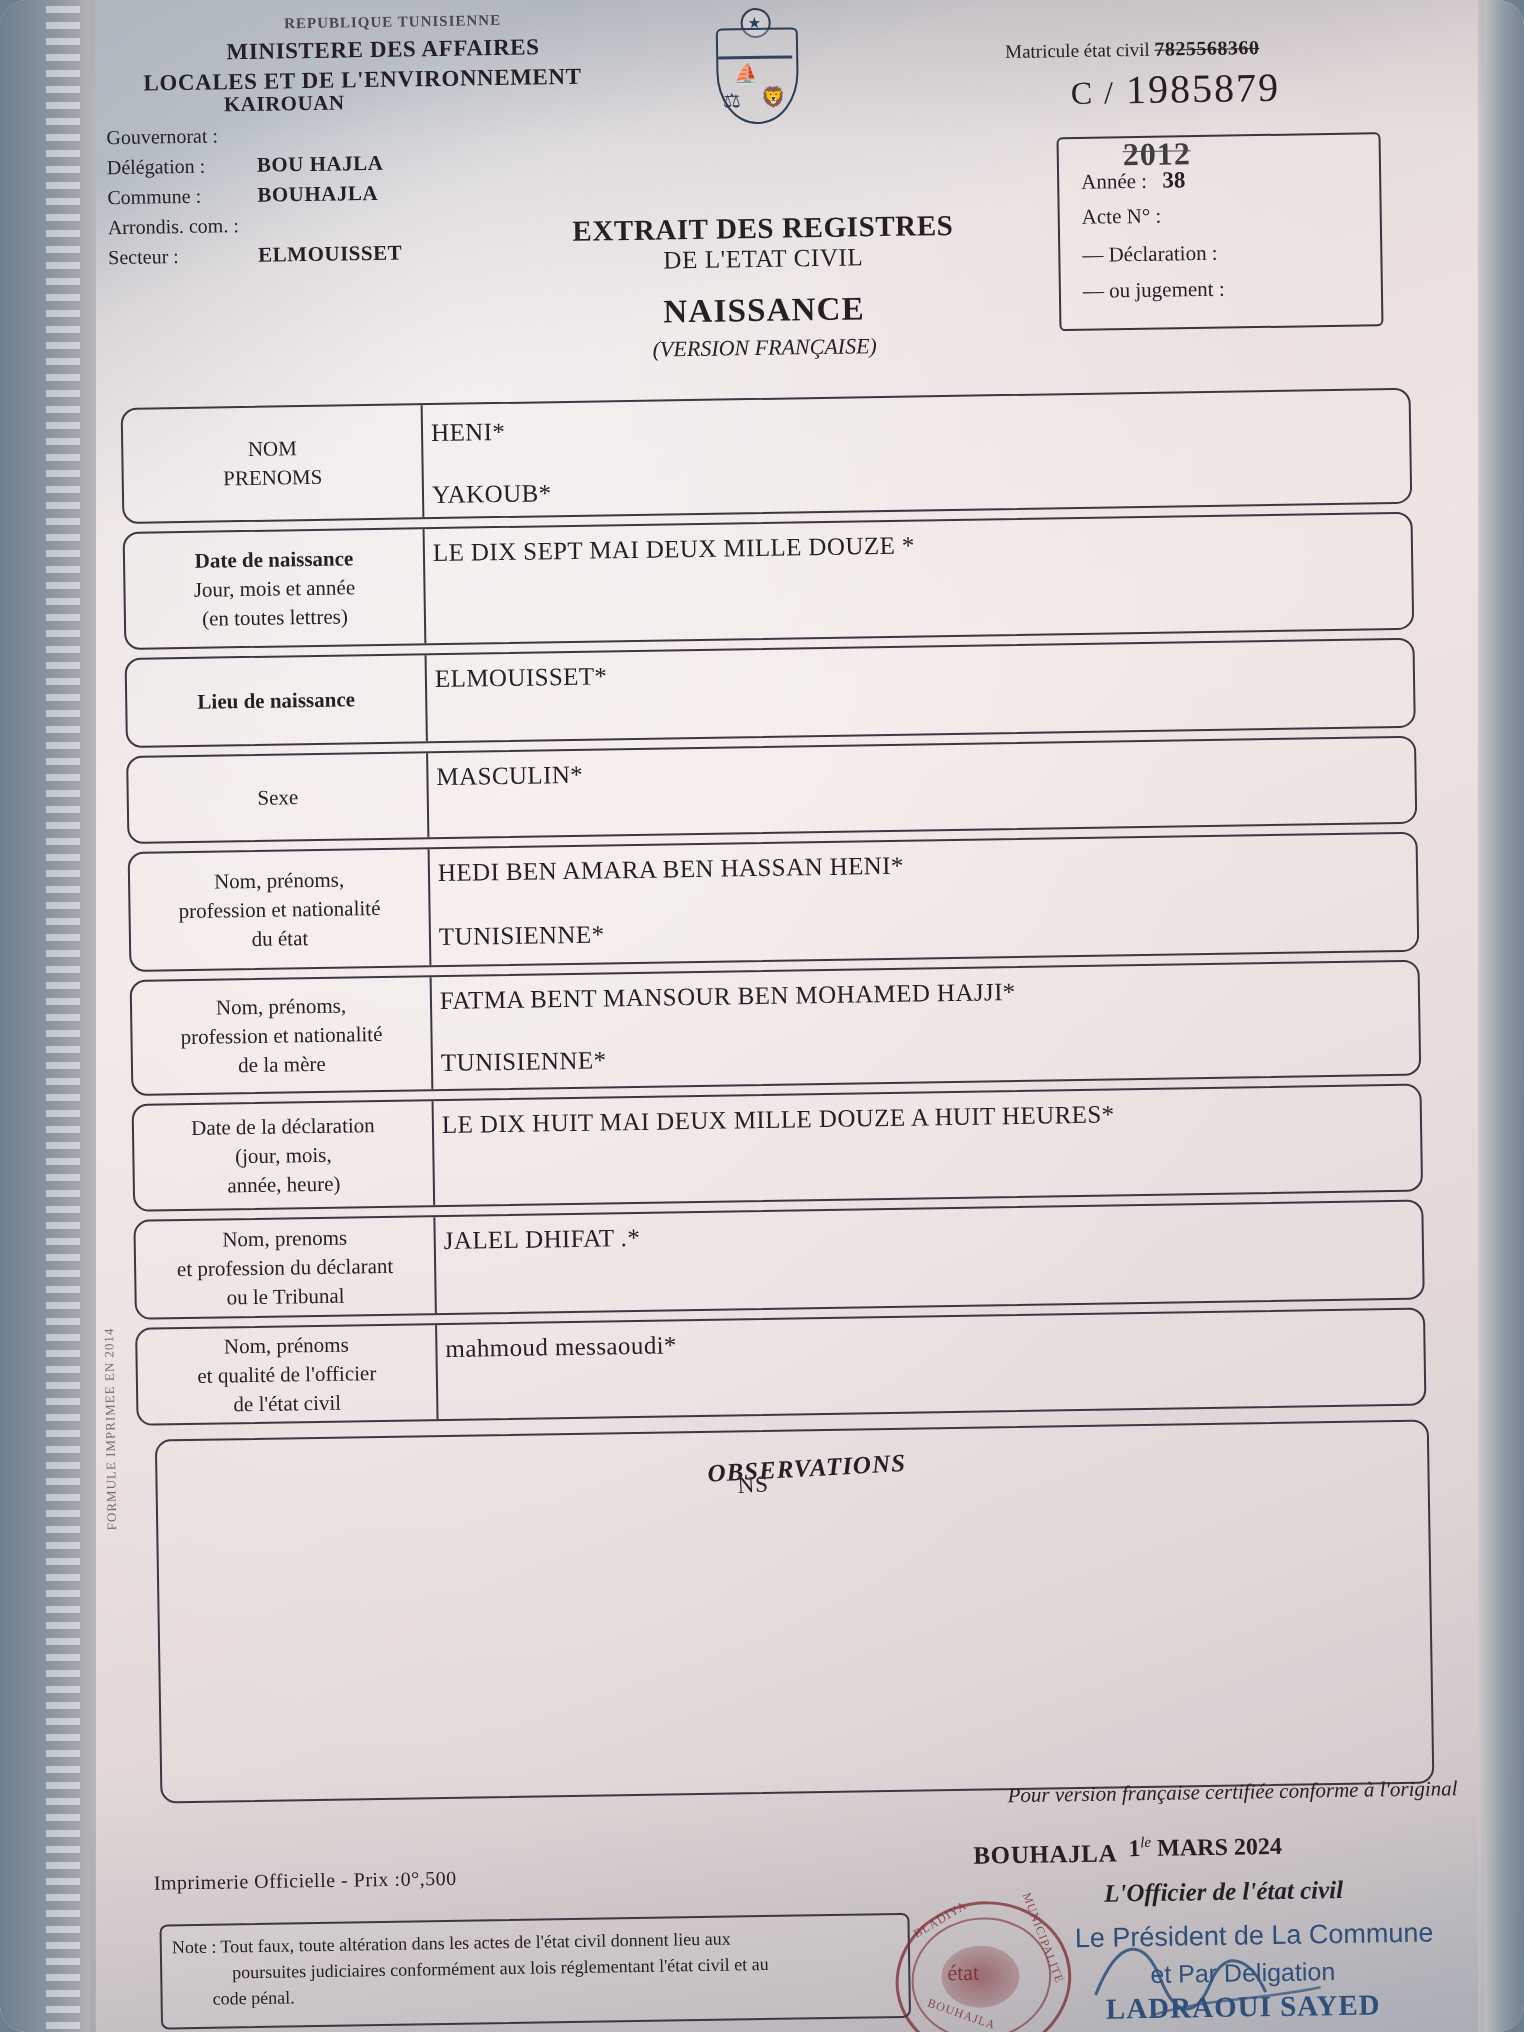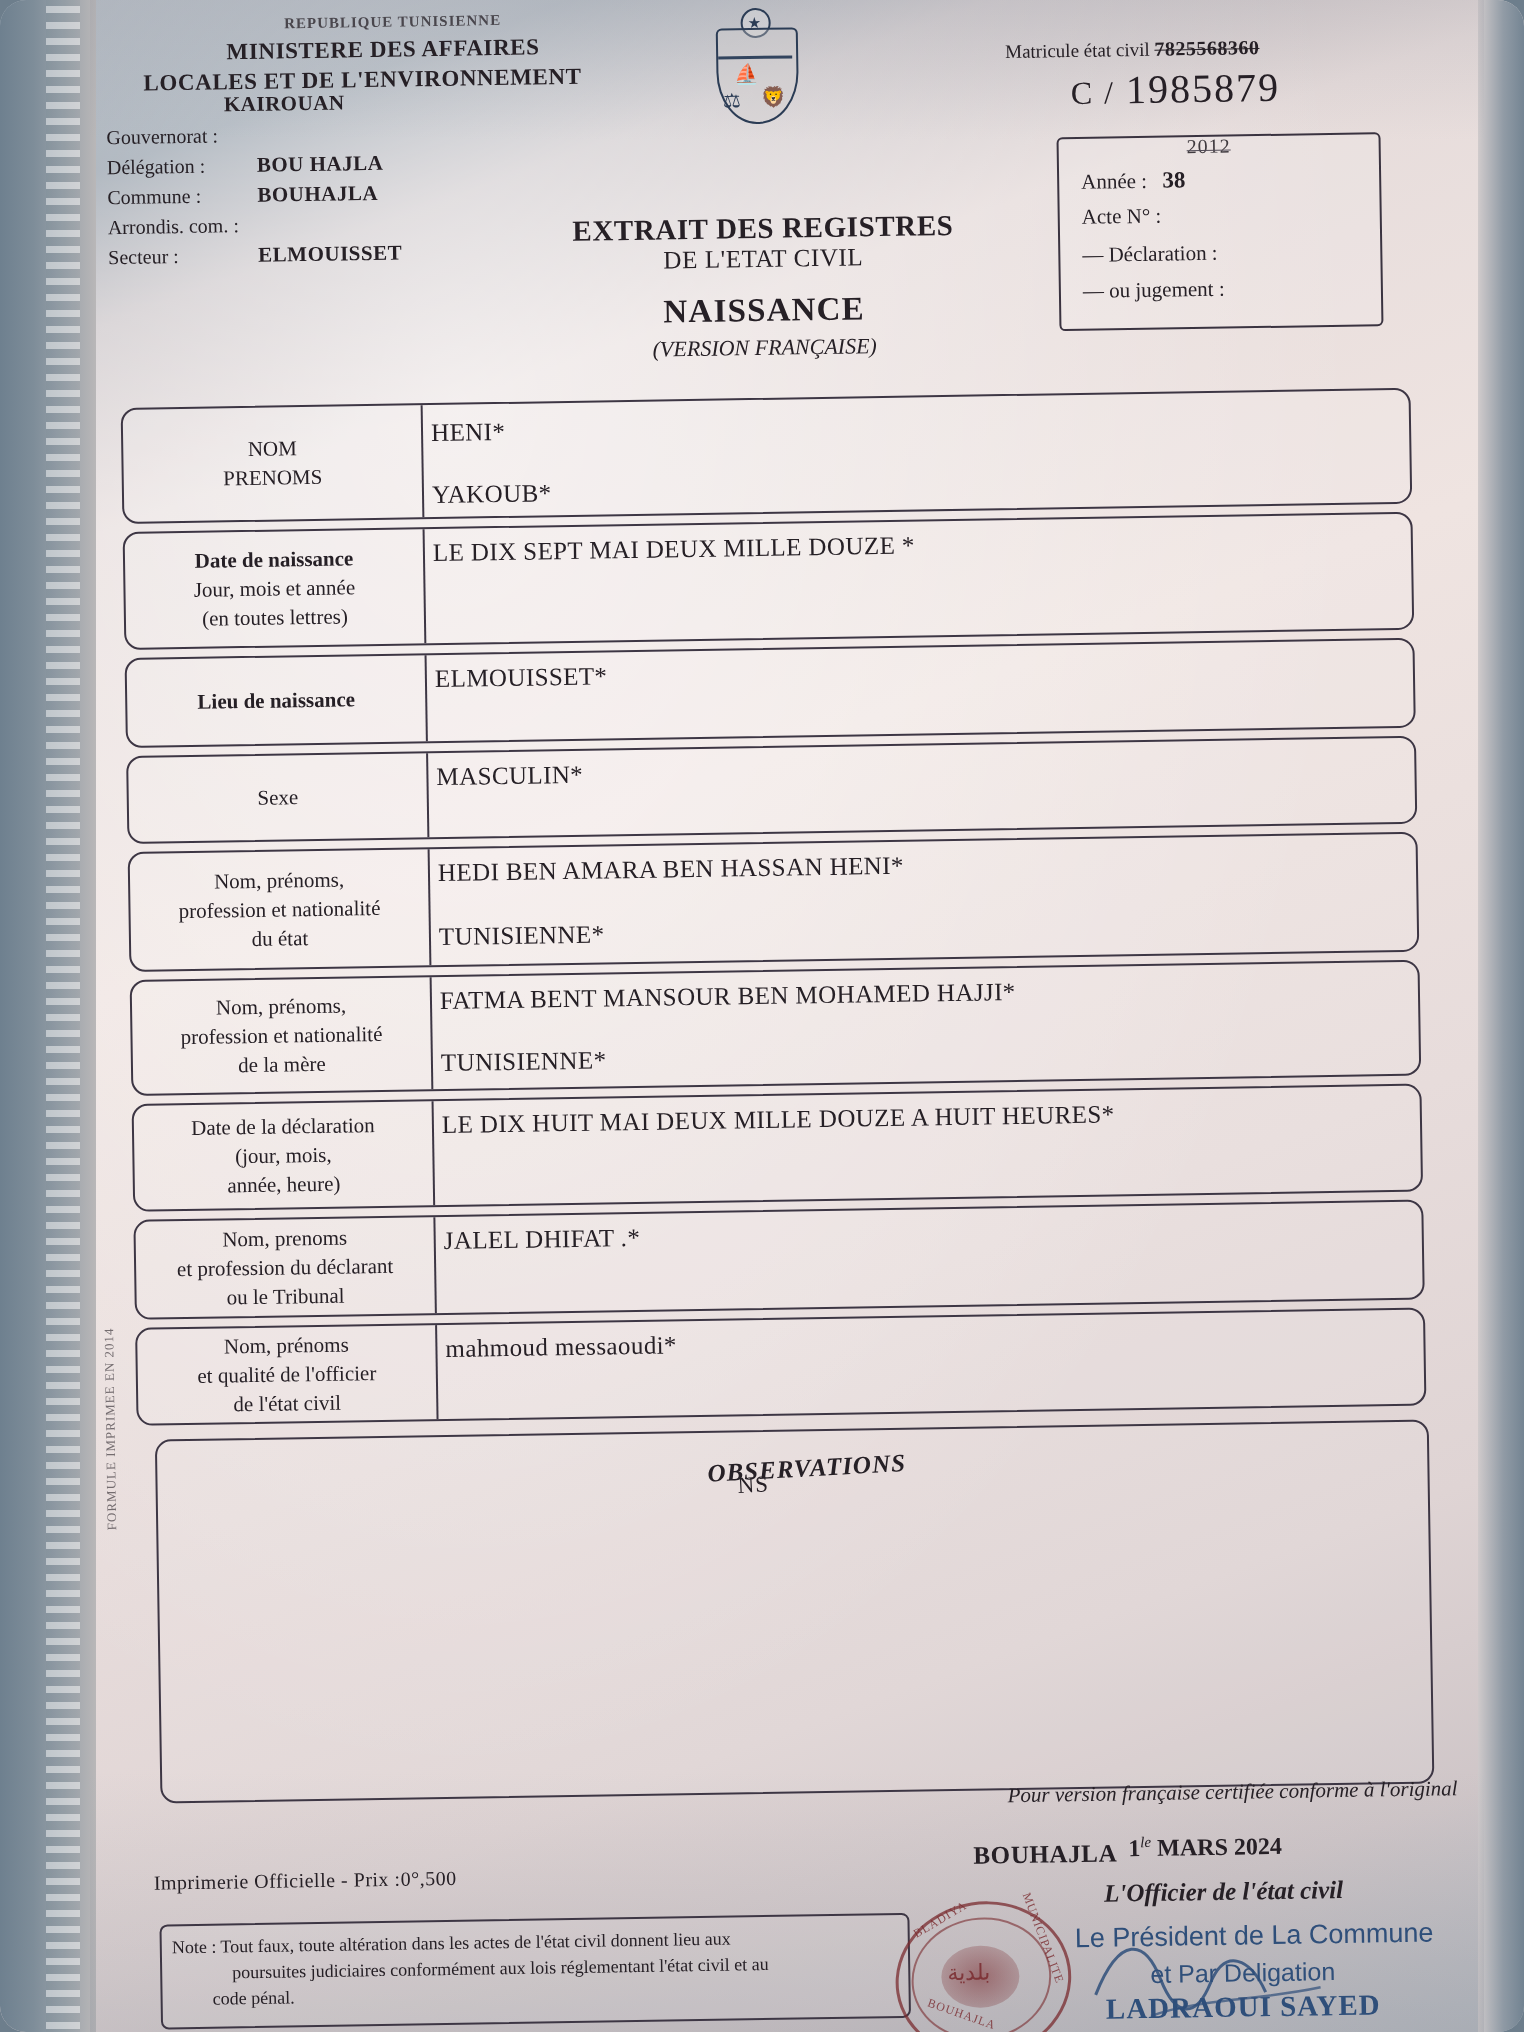--- a/index.html
+++ b/index.html
@@ -174,22 +174,22 @@
   .cnum .n { font-size: 40px; }
 
   .annee-box {
     position: absolute; left: 1070px; top: 142px;
     width: 320px; height: 190px;
     border: 2px solid #3a3340;
     border-radius: 6px;
     background: rgba(255,255,255,0.12);
   }
   .annee-val {
-    position: absolute; left: 1200px; top: 142px;
-    font-size: 20px; letter-spacing: 1px;
+    position: absolute; left: 1136px; top: 142px;
+    font-size: 32px; letter-spacing: 1px; font-weight: bold;
   }
   .annee-val::after {
     content:"";
     position: absolute; left: 0; right: 0; top: 15px; height: 1px; background: #3a3340;
   }
   .annee-box .line {
     position: absolute; font-size: 21px; left: 22px;
   }
   .annee-box .l1 { top: 30px; }
   .annee-box .l1 b { font-weight: bold; font-size: 23px; margin-left: 10px;}
@@ -579,17 +579,17 @@
 
     <div id="vert">FORMULE IMPRIMEE EN 2014</div>
 
     <div id="stamp">
       <div class="o1"></div>
       <div class="o2"></div>
       <div class="core"></div>
       <div class="t1">BLADIYA</div>
       <div class="t2">MUNICIPALITE</div>
       <div class="t3">BOUHAJLA</div>
-      <div class="ar">بلدية</div>
+      <div class="ar">état</div>
     </div>
 
   </div>
 </div>
 
 </body></html>

